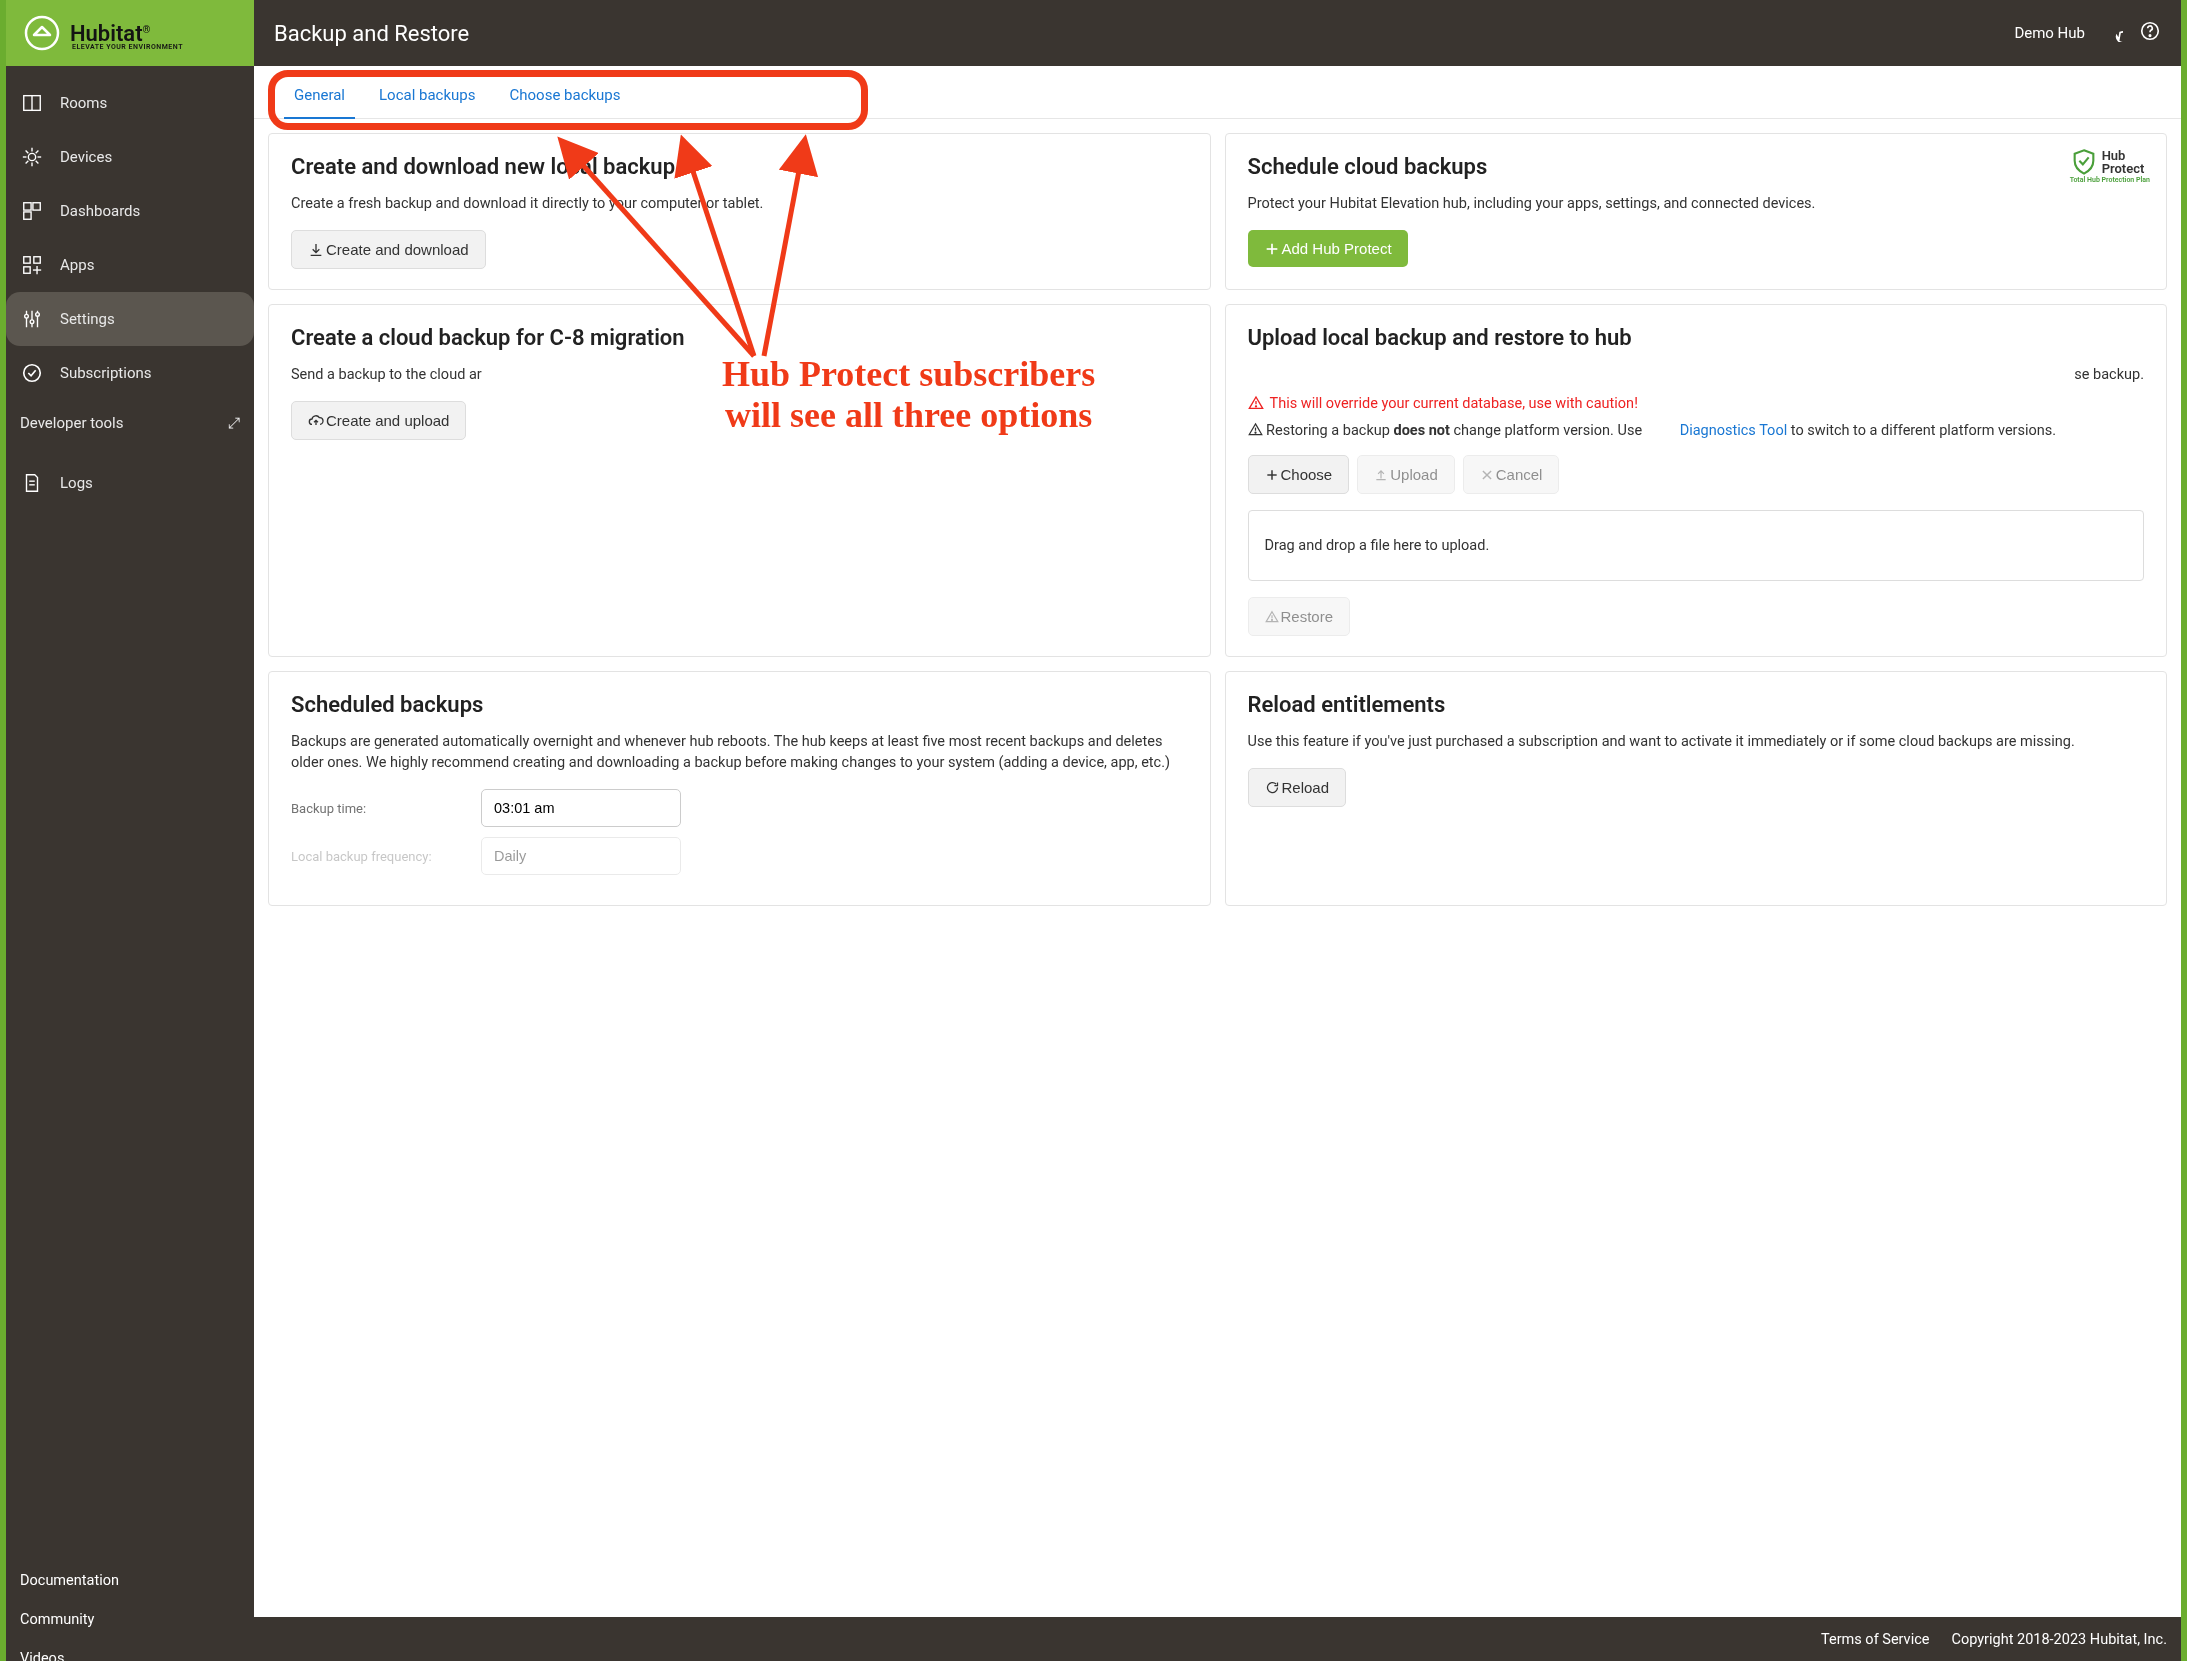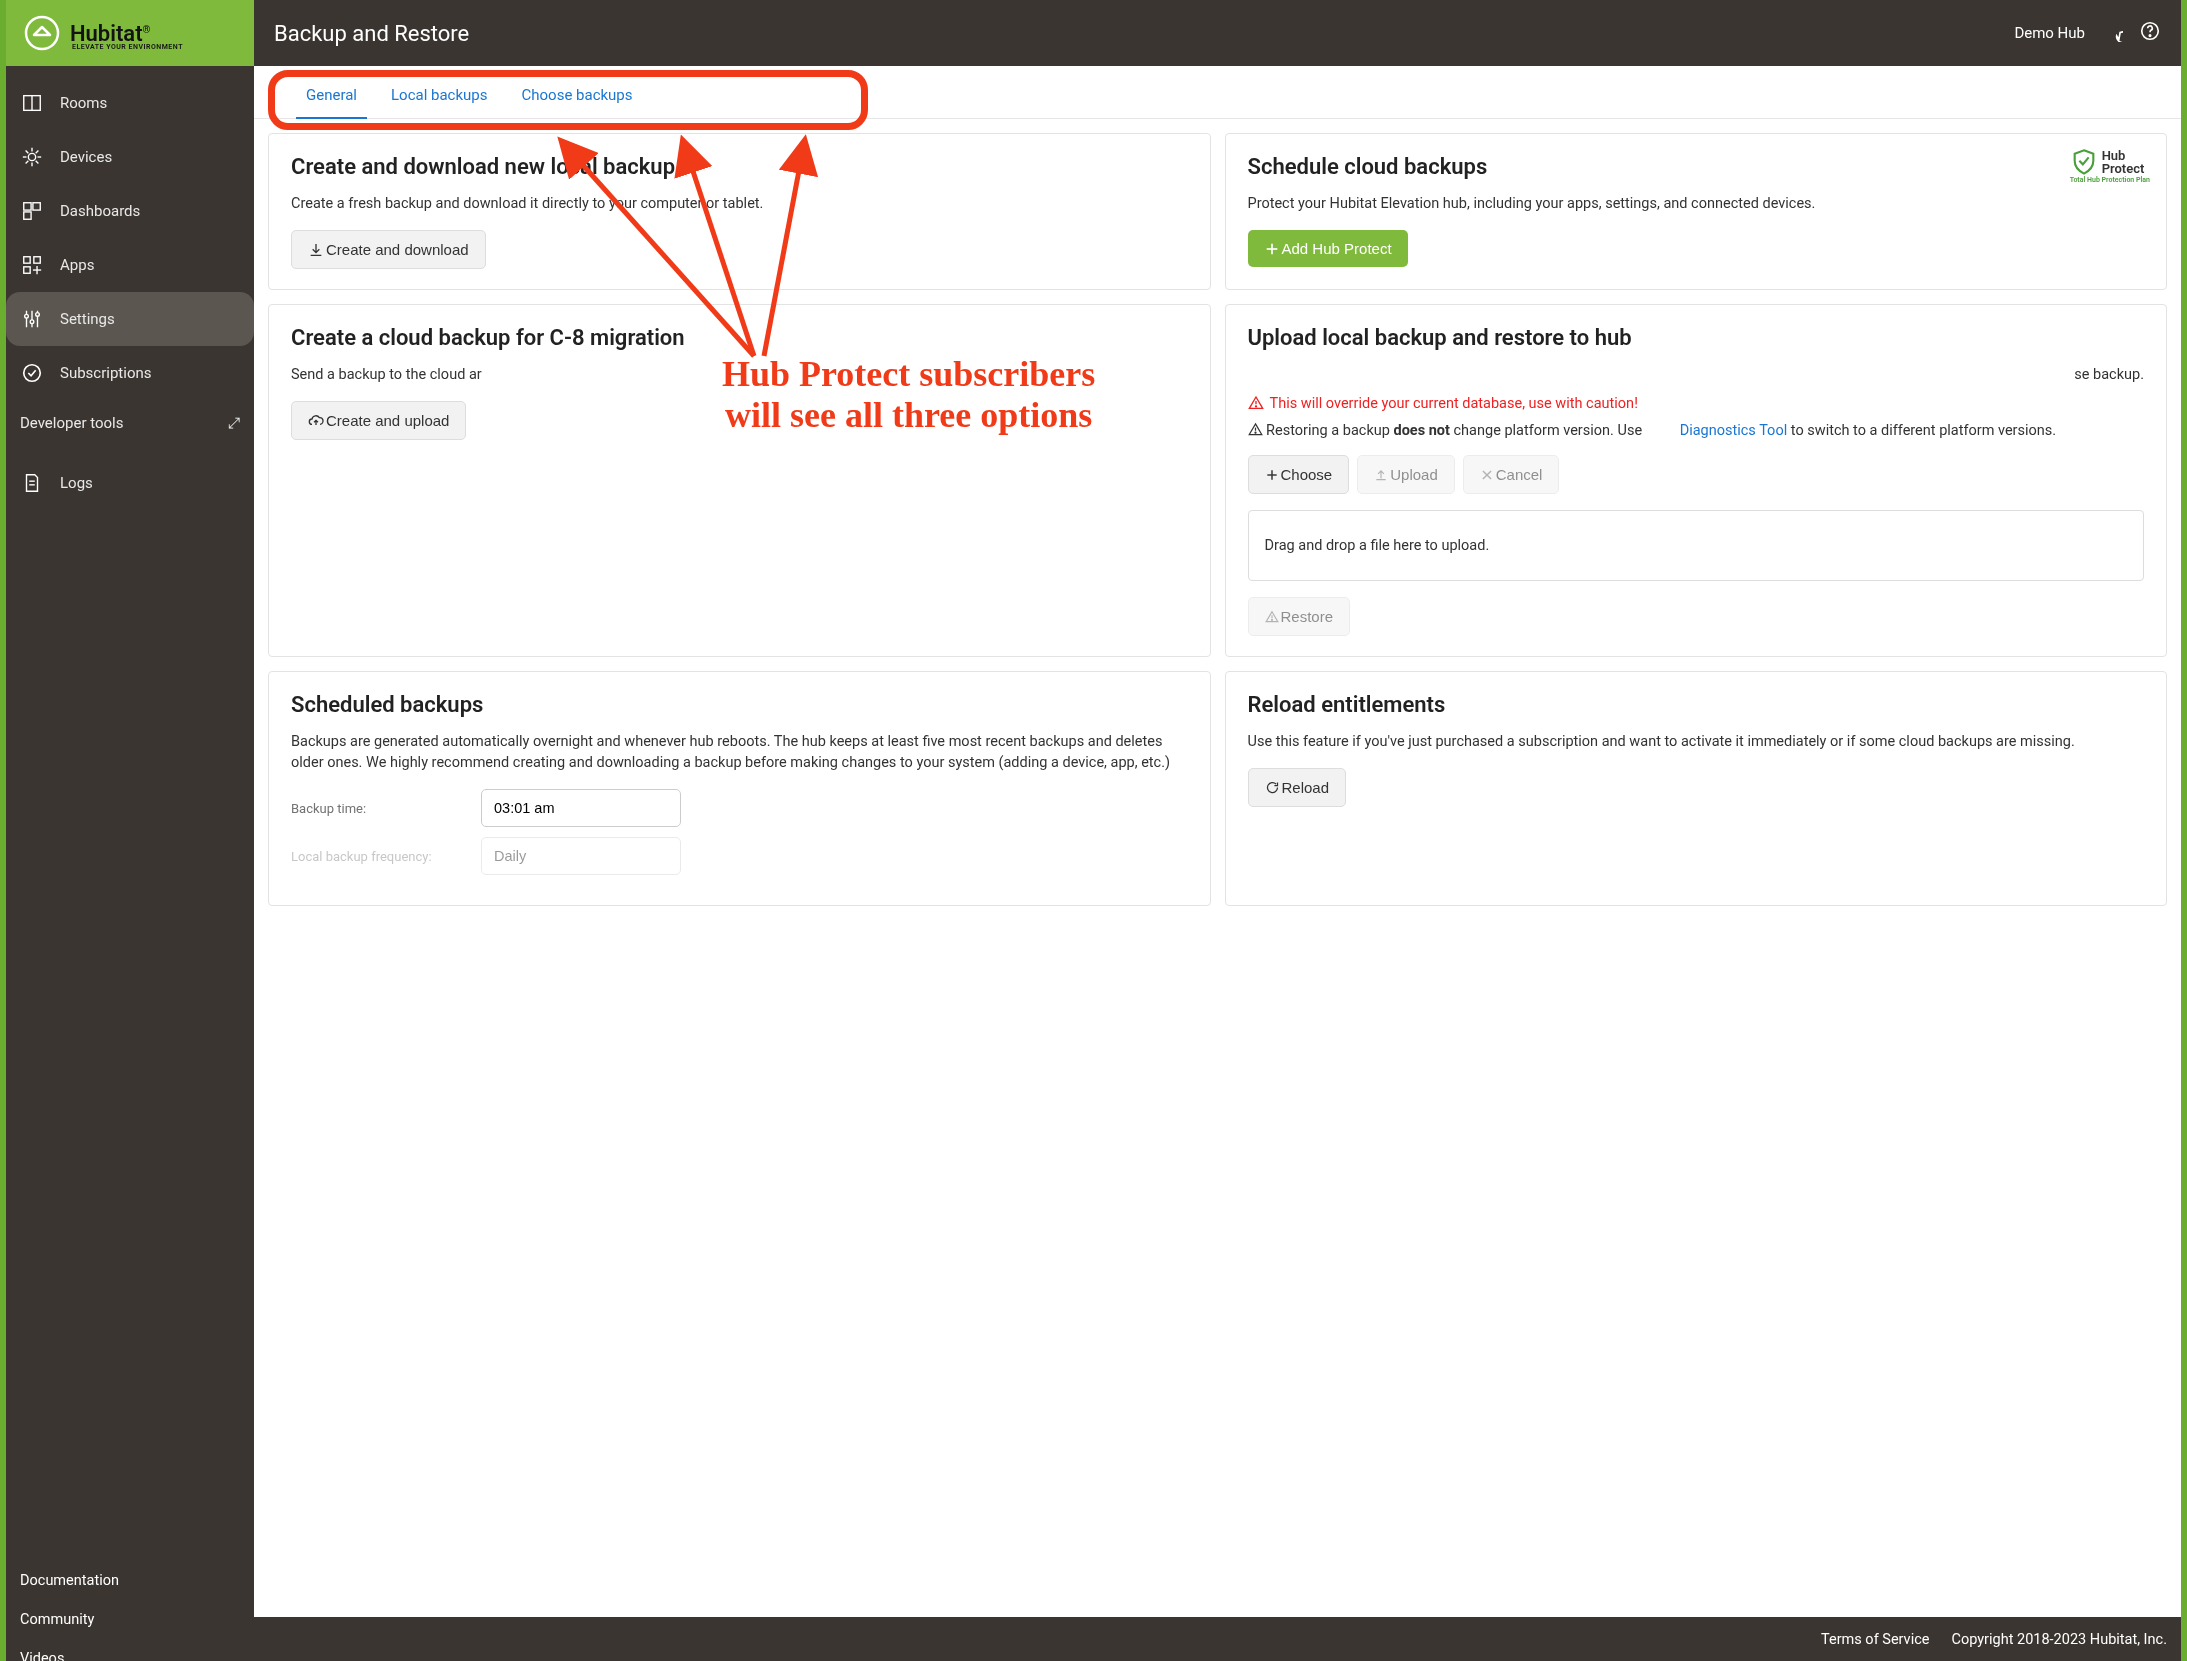--- a/index.html
+++ b/index.html
@@ -19,21 +19,21 @@
 .nav li .icon { width: 24px; height: 24px; display: flex; align-items: center; justify-content: center; }
 .dev-tools { padding: 14px; font-size: 15px; color: #e8e8e8; display: flex; justify-content: space-between; align-items: center; cursor: pointer; }
 
 .main { flex: 1; background: #3a3530; display: flex; flex-direction: column; min-width: 0; }
 .topbar { height: 66px; background: #3a3530; display: flex; align-items: center; justify-content: space-between; padding: 0 20px; color: #fff; }
 .topbar h1 { font-size: 22px; font-weight: 400; }
 .topbar-right { display: flex; align-items: center; gap: 16px; font-size: 15px; }
 
 .content { flex: 1; background: #fff; overflow-y: auto; position: relative; }
 .tabs-wrap { position: relative; }
-.tabs { display: flex; gap: 30px; padding: 14px 50px 0; border-bottom: 1px solid #e6e6e6; }
+.tabs { display: flex; gap: 30px; padding: 14px 38px 0; border-bottom: 1px solid #e6e6e6; }
 .tab { color: #1977d3; font-size: 15px; padding: 6px 2px 14px; cursor: pointer; position: relative; }
 .tab.active::after { content: ""; position: absolute; left: -8px; right: -8px; bottom: -1px; height: 2px; background: #1977d3; }
 
 .annot-outline { position: absolute; top: 4px; left: 14px; width: 600px; height: 60px; border: 7px solid #f03a18; border-radius: 20px; pointer-events: none; z-index: 5; }
 .annot-svg { position: absolute; top: 60px; left: 250px; pointer-events: none; z-index: 5; }
 .annot-text { position: absolute; top: 288px; left: 468px; color: #f03a18; font-family: "Comic Sans MS", cursive; font-size: 36px; font-weight: 700; line-height: 1.15; text-align: center; pointer-events: none; z-index: 6; }
 
 .grid { display: grid; grid-template-columns: 1fr 1fr; gap: 14px; padding: 14px; }
 .card { background: #fff; border: 1px solid #e3e3e3; border-radius: 4px; padding: 20px 22px; position: relative; }
 .card h2 { font-size: 22px; font-weight: 600; color: #222; margin-bottom: 14px; }

